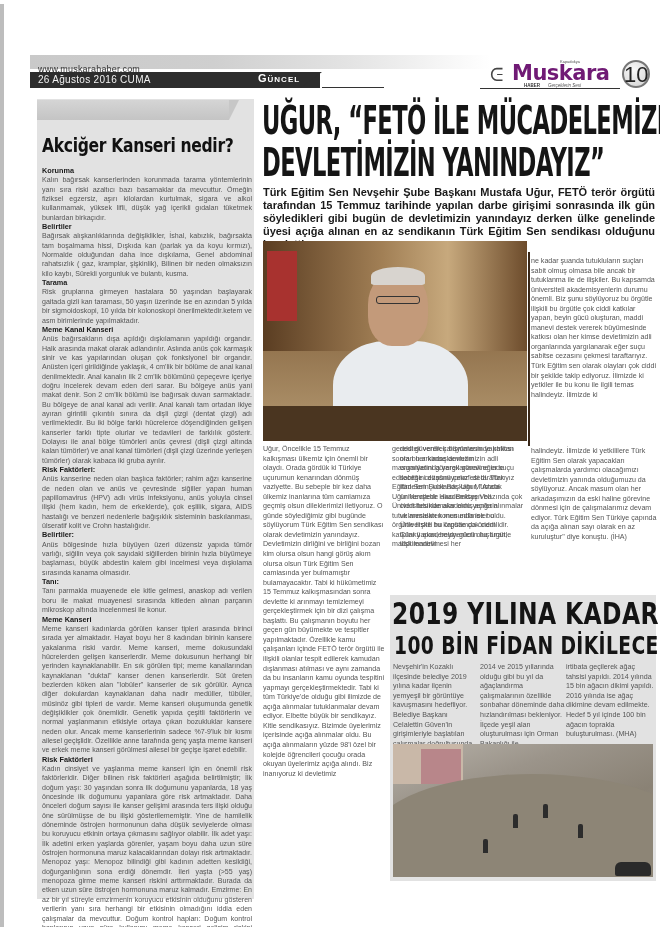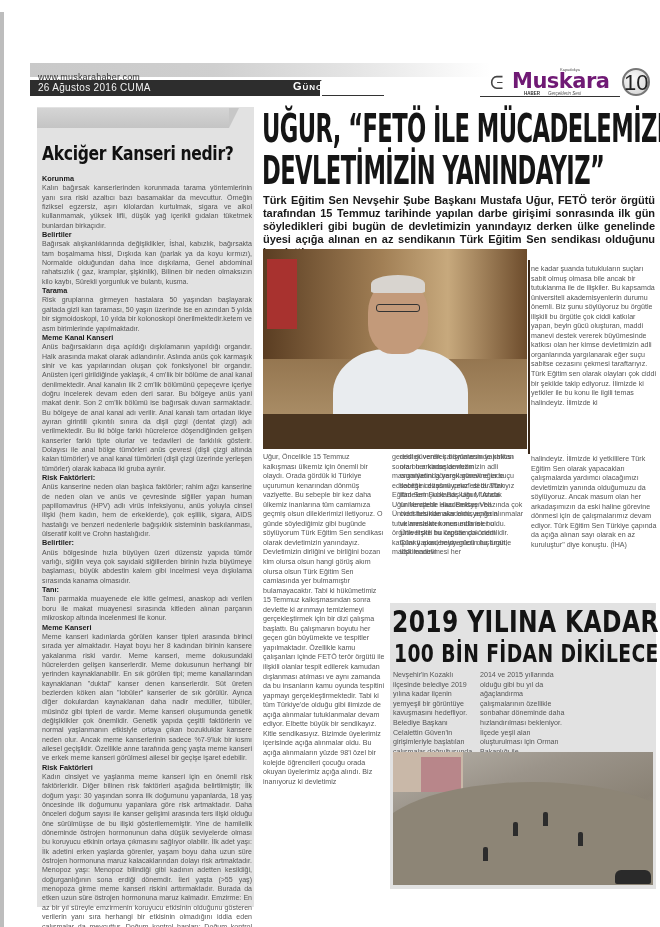--- a/index.html
+++ b/index.html
@@ -1,30 +1,30 @@
 <!DOCTYPE html>
 <html><head>
 <meta charset="utf-8">
 <style>
   * { box-sizing: border-box; margin: 0; padding: 0; }
   html, body { width: 660px; height: 927px; background: #ffffff; overflow: hidden; }
   body { font-family: "Liberation Sans", sans-serif; color: #222; position: relative; }
 
-  .page { position: absolute; left: 0; top: 12px; width: 660px; height: 825px; background: #fff; }
+  .page { position: absolute; left: 0; top: 4px; width: 660px; height: 825px; background: #fff; }
   .left-edge { position: absolute; left: 0; top: 0; width: 4px; height: 927px; background: #bdbdbd; }
 
   
   .hdr-top { position: absolute; left: 30px; top: 51px; width: 460px; height: 14px;
     background: linear-gradient(90deg, #c9c9c9 0%, #cfcfcf 40%, #e4e4e4 70%, #ffffff 100%); }
   .hdr-url { position: absolute; left: 38px; top: 60px; font-size: 9px; color: #333; letter-spacing: 0.2px; }
   .hdr-bar { position: absolute; left: 30px; top: 68px; width: 290px; height: 16px; background: #2d2d2d; }
   .hdr-bar-tail { position: absolute; left: 300px; top: 68px; width: 0; height: 0;
     border-top: 16px solid #2d2d2d; border-right: 22px solid transparent; }
   .hdr-date { position: absolute; left: 38px; top: 70px; font-size: 10px; color: #f2f2f2; letter-spacing: 0.3px; }
-  .hdr-section { position: absolute; left: 258px; top: 68px; font-size: 11px; color: #fff; font-weight: bold; letter-spacing: 1px; font-variant: small-caps; margin-left: 35px; }
+  .hdr-section { position: absolute; left: 258px; top: 68px; font-size: 11px; color: #fff; font-weight: bold; letter-spacing: 1px; font-variant: small-caps; }
   .hdr-line { position: absolute; left: 322px; top: 83px; width: 62px; height: 1px; background: #333; }
   .hdr-line2 { position: absolute; left: 480px; top: 84px; width: 140px; height: 1px; background: #333; }
   .logo { position: absolute; left: 490px; top: 55px; width: 130px; height: 30px; }
   .logo-swoosh { position: absolute; left: 0; top: 6px; font-size: 18px; color: #444; }
   .logo-name { position: absolute; left: 22px; top: 2px; font-size: 21px; font-weight: bold; color: #701a75; font-family: "DejaVu Sans", sans-serif; letter-spacing: -0.5px; }
   .logo-sub { position: absolute; left: 34px; top: 24px; font-size: 4.5px; color: #333; font-weight: bold; }
   .logo-slogan { position: absolute; left: 58px; top: 24px; font-size: 4.5px; color: #555; font-style: italic; }
   .logo-tag { position: absolute; left: 70px; top: 0px; font-size: 4px; color: #555; }
   .page-num { position: absolute; left: 622px; top: 56px; width: 28px; height: 28px; border-radius: 50%;
     border: 2px solid #777; background: radial-gradient(circle at 40% 35%, #fafafa, #cfcfcf);
@@ -155,20 +155,21 @@
   <div class="col col-b">gerekli güvenlik çalışmalarını yaptıktan sonra bu arkadaşlarımızın masumiyetini görerek görevine iade edileceğini düşünüyoruz" dedi. Türk Eğitim Sen Şube Başkanı Mustafa Uğur Nevşehir Hacı Bektaş Veli Üniversitesinde akademisyenlerin tutuklanmaları konusunda ise bu örgütle ilişkili bu örgütle çok ciddi katkılar yapan, beyin gücü oluşturan, maddi manevi</div>
 
   <div class="col" style="left:400px; top:441px; width:126px;">destek vererek büyümesinde katkısı olan her kimse devletimizin adli organlarında yargılanarak eğer suçu sabitse cezasını çekmesi taraftarıyız ifadelerini kullandı. Uğur, "Ancak üniversitede akademisyen bazında çok ciddi tutuklamalar oldu, açığa alınmalar ve meslekten men edilmeler oldu. Üniversite bu kapsamda önemlidir. Çünkü akademisyenlerin bu örgütle ilişkilendirilmesi her</div>
   <div class="col" style="left:531px; top:443px; width:126px;">halindeyiz. İlimizde ki yetkililere Türk Eğitim Sen olarak yapacakları çalışmalarda yardımcı olacağımızı devletimizin yanında olduğumuzu da söylüyoruz. Ancak masum olan her arkadaşımızın da eski haline görevine dönmesi için de çalışmalarımız devam ediyor. Türk Eğitim Sen Türkiye çapında da açığa alınan sayı olarak en az kuruluştur" diye konuştu. (İHA)</div>
 
   <div class="fidan"></div>
   <div class="fidan-h1">2019 YILINA KADAR</div>
   <div class="fidan-h2">100 BİN FİDAN DİKİLECEK</div>
   <div class="fcol fcol-a">Nevşehir'in Kozaklı ilçesinde belediye 2019 yılına kadar ilçenin yemyeşil bir görüntüye kavuşmasını hedefliyor. Belediye Başkanı Celalettin Güven'in girişimleriyle başlatılan çalışmalar doğrultusunda</div>
   <div class="fcol fcol-b">2014 ve 2015 yıllarında olduğu gibi bu yıl da ağaçlandırma çalışmalarının özellikle sonbahar döneminde daha hızlandırılması bekleniyor. İlçede yeşil alan oluşturulması için Orman Bakanlığı ile</div>
+  <div class="fcol fcol-c">irtibata geçilerek ağaç tahsisi yapıldı. 2014 yılında 15 bin ağacın dikimi yapıldı. 2016 yılında ise ağaç dikimine devam edilmekte. Hedef 5 yıl içinde 100 bin ağacın toprakla buluşturulması. (MHA)</div>
   <div class="fidan-photo">
     <div class="bld1"></div>
     <div class="bld2"></div>
     <div class="hill"></div>
     <div class="p" style="left:120px; top:70px;"></div>
     <div class="p" style="left:150px; top:60px;"></div>
     <div class="p" style="left:185px; top:80px;"></div>
     <div class="p" style="left:90px; top:95px;"></div>
     <div class="car"></div>
   </div>

